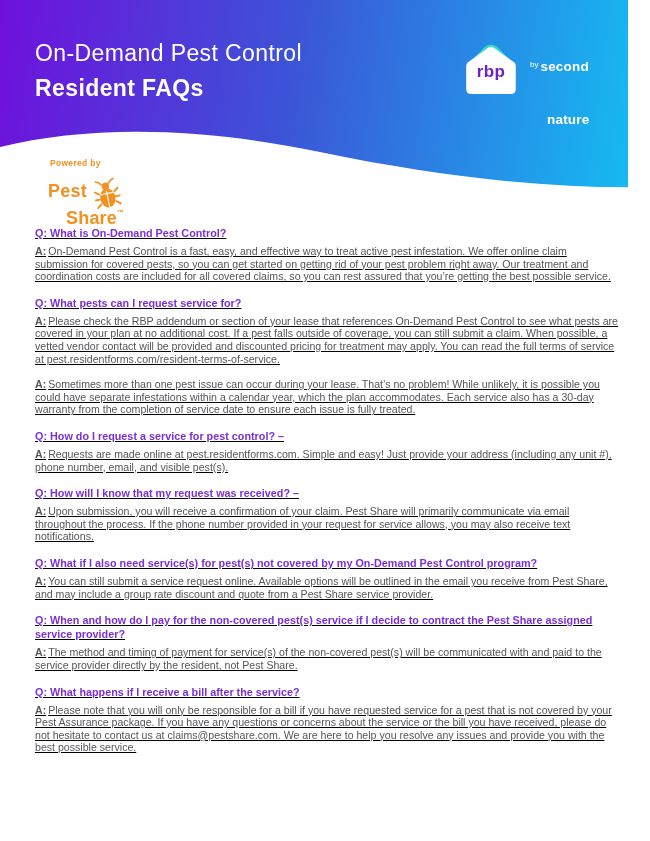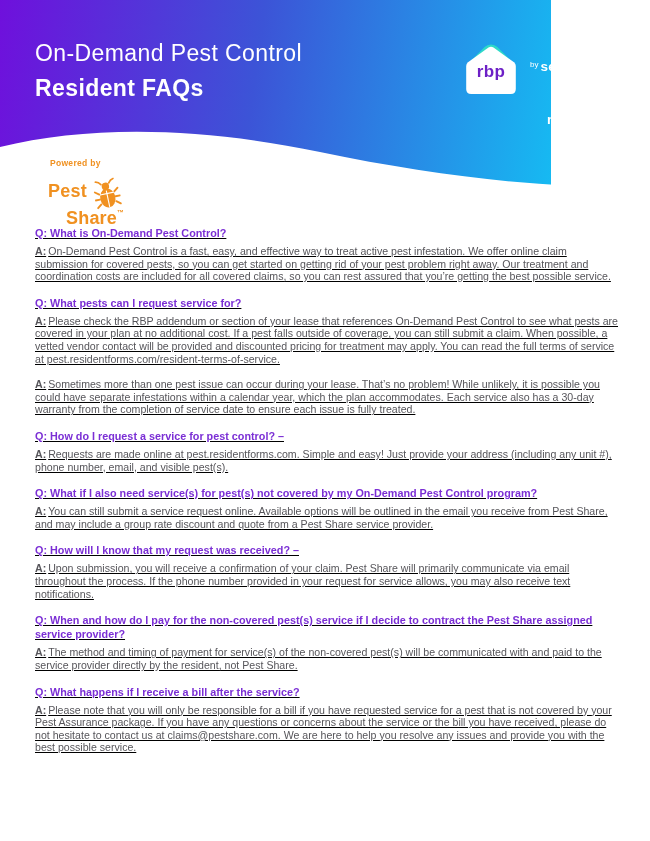--- a/index.html
+++ b/index.html
@@ -12,21 +12,21 @@
     height: 841px;
     margin: 0 auto;
     background: #ffffff;
     overflow: hidden;
   }
 
   
   .header {
     position: absolute;
     top: 0; left: 0;
-    width: 551px;
+    width: 628px;
     height: 193px;
     background: linear-gradient(98deg, #6F10DC 0%, #3C54D7 46%, #16BAF2 100%);
   }
   .header .wave {
     position: absolute;
     bottom: 0; left: 0;
     width: 650px;
     height: 68px;
     display: block;
   }
@@ -244,30 +244,30 @@
     <div>
       <p class="answer"><span class="a-prefix">A:</span><span>Sometimes more than one pest issue can occur during your lease. That’s no problem! While unlikely, it is possible you could have separate infestations within a calendar year, which the plan accommodates. Each service also has a 30-day warranty from the completion of service date to ensure each issue is fully treated.</span></p>
     </div>
 
     <div>
       <h3 class="question">Q: How do I request a service for pest control? –</h3>
       <p class="answer"><span class="a-prefix">A:</span><span>Requests are made online at pest.residentforms.com. Simple and easy! Just provide your address (including any unit #), phone number, email, and visible pest(s).</span></p>
     </div>
 
     <div>
+      <h3 class="question">Q: How will I know that my request was received? –</h3>
+      <p class="answer"><span class="a-prefix">A:</span><span>Upon submission, you will receive a confirmation of your claim. Pest Share will primarily communicate via email throughout the process. If the phone number provided in your request for service allows, you may also receive text notifications.</span></p>
+    </div>
+
+    <div>
       <h3 class="question">Q: What if I also need service(s) for pest(s) not covered by my On-Demand Pest Control program?</h3>
       <p class="answer"><span class="a-prefix">A:</span><span>You can still submit a service request online. Available options will be outlined in the email you receive from Pest Share, and may include a group rate discount and quote from a Pest Share service provider.</span></p>
     </div>
 
     <div>
-      <h3 class="question">Q: How will I know that my request was received? –</h3>
-      <p class="answer"><span class="a-prefix">A:</span><span>Upon submission, you will receive a confirmation of your claim. Pest Share will primarily communicate via email throughout the process. If the phone number provided in your request for service allows, you may also receive text notifications.</span></p>
-    </div>
-
-    <div>
       <h3 class="question">Q: When and how do I pay for the non-covered pest(s) service if I decide to contract the Pest Share assigned service provider?</h3>
       <p class="answer"><span class="a-prefix">A:</span><span>The method and timing of payment for service(s) of the non-covered pest(s) will be communicated with and paid to the service provider directly by the resident, not Pest Share.</span></p>
     </div>
 
     <div>
       <h3 class="question">Q: What happens if I receive a bill after the service?</h3>
       <p class="answer"><span class="a-prefix">A:</span><span>Please note that you will only be responsible for a bill if you have requested service for a pest that is not covered by your Pest Assurance package. If you have any questions or concerns about the service or the bill you have received, please do not hesitate to contact us at claims@pestshare.com. We are here to help you resolve any issues and provide you with the best possible service.</span></p>
     </div>
 
   </div>

